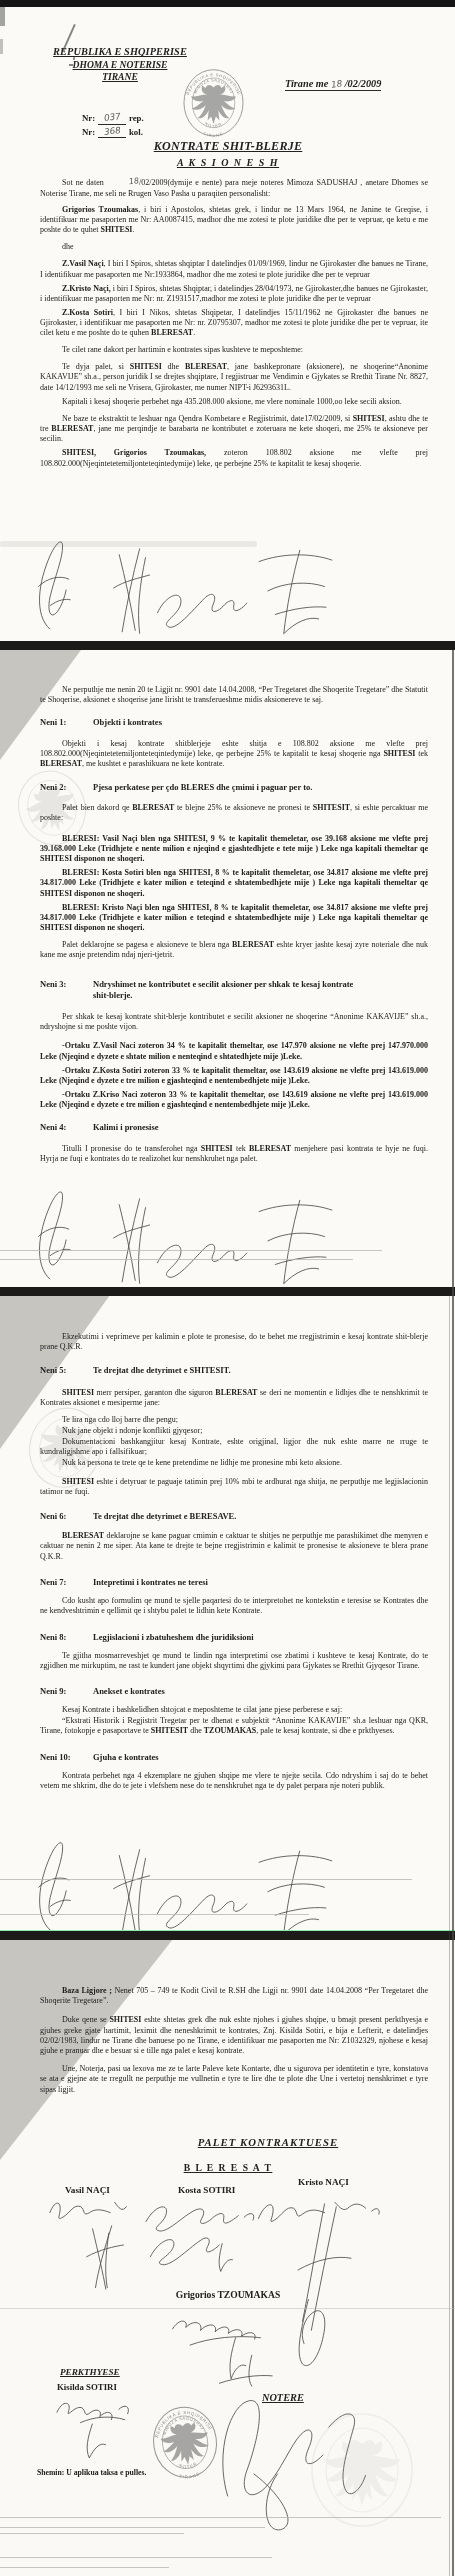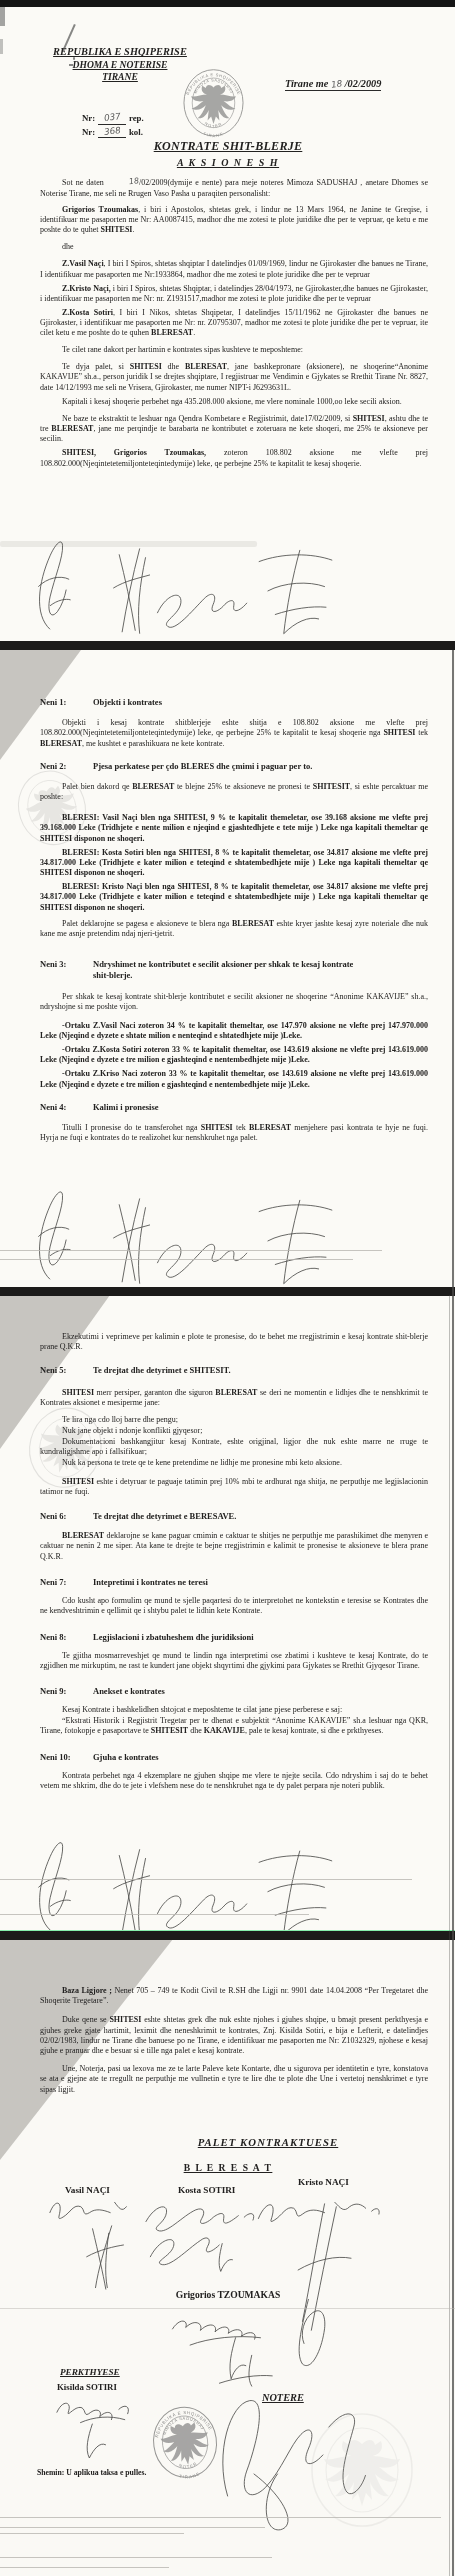--- a/index.html
+++ b/index.html
@@ -167,20 +167,21 @@
 
     <div class="stamp faint" style="left:16px;top:118px;transform:rotate(-18deg);">
       <svg width="74" height="82" viewBox="0 0 110 124">
         <ellipse class="ring" cx="55" cy="60" rx="50" ry="56" stroke-width="1.6"></ellipse>
         <ellipse class="ring" cx="55" cy="60" rx="36" ry="42" stroke-width="1.1"></ellipse>
         <path class="eagle" d="M55 34 C49 28 43 29 42 35 L36 31 C33 39 37 44 44 46 C34 46 24 51 17 49 C20 57 30 59 38 57 C30 63 24 69 18 69 C26 75 36 70 42 64 C38 74 34 82 28 86 C36 88 44 80 47 72 L45 90 L51 83 L55 96 L59 83 L65 90 L63 72 C66 80 74 88 82 86 C76 82 72 74 68 64 C74 70 84 75 92 69 C86 69 80 63 72 57 C80 59 90 57 93 49 C86 51 76 46 66 46 C73 44 77 39 74 31 L68 35 C67 29 61 28 55 34 Z"></path>
       </svg>
     </div>
 
     <div class="body-col" id="p2-body">
+      <p class="pp"><span>Ne perputhje me nenin 20 te Ligjit nr. 9901 date 14.04.2008,  “Per Tregetaret dhe Shoqerite Tregetare” dhe  Statutit te Shoqerise, aksionet e shoqerise jane lirisht te transferueshme midis aksionereve te saj.</span></p>
       <div class="neni" style="margin-top:11.8px">
         <span class="num">Neni 1:</span>
         <span class="ttl">Objekti i kontrates</span>
       </div>
       <p class="pp" style="margin-top:10.3px"><span>Objekti i kesaj kontrate shitblerjeje eshte shitja e 108.802 aksione me vlefte  prej 108.802.000(Njeqintetetemiljonteteqintedymije) leke, qe perbejne 25% te kapitalit te kesaj shoqerie nga </span><b>SHITESI</b><span> tek </span><b>BLERESAT</b><span>, me kushtet e parashikuara ne kete kontrate.</span></p>
       <div class="neni" style="margin-top:12.5px">
         <span class="num">Neni 2:</span>
         <span class="ttl">Pjesa perkatese per çdo BLERES dhe çmimi i paguar per to.</span>
       </div>
       <p class="pp" style="margin-top:9.6px"><span>Palet bien dakord qe </span><b>BLERESAT</b><span> te blejne 25% te aksioneve ne pronesi te </span><b>SHITESIT</b><span>, si eshte percaktuar me poshte:</span></p>
@@ -246,21 +247,21 @@
       <div class="neni" style="margin-top:16px">
         <span class="num">Neni 8:</span>
         <span class="ttl">Legjislacioni i zbatuheshem dhe juridiksioni</span>
       </div>
       <p class="pp" style="margin-top:8px"><span>Te gjitha mosmarreveshjet qe mund te lindin nga interpretimi ose zbatimi i kushteve te kesaj Kontrate, do te zgjidhen me mirkuptim, ne rast te kundert jane objekt shqyrtimi dhe gjykimi para Gjykates se Rrethit Gjyqesor Tirane.</span></p>
       <div class="neni" style="margin-top:14px">
         <span class="num">Neni 9:</span>
         <span class="ttl">Anekset e kontrates</span>
       </div>
       <p class="pp" style="margin-top:8px;margin-bottom:0.7px"><span>Kesaj Kontrate i bashkelidhen shtojcat e meposhteme te cilat jane pjese perberese e saj:</span></p>
-      <p class="pp"><span>“Ekstrati Historik i Regjistrit Tregetar per te dhenat e subjektit “Anonime KAKAVIJE” sh.a leshuar nga QKR, Tirane, fotokopje e pasaportave te </span><b>SHITESIT</b><span> dhe </span><b>KAKAVIJE</b><span>, pale te kesaj kontrate, si dhe e prkthyeses.</span></p>
+      <p class="pp"><span>“Ekstrati Historik i Regjistrit Tregetar per te dhenat e subjektit “Anonime KAKAVIJE” sh.a leshuar nga QKR, Tirane, fotokopje e pasaportave te </span><b>SHITESIT</b><span> dhe </span><b>TZOUMAKAS</b><span>, pale te kesaj kontrate, si dhe e prkthyeses.</span></p>
       <div class="neni" style="margin-top:15.4px">
         <span class="num">Neni 10:</span>
         <span class="ttl">Gjuha e kontrates</span>
       </div>
       <p class="pp" style="margin-top:8px"><span>Kontrata perbehet nga 4 ekzemplare ne gjuhen shqipe me vlere te njejte secila. Cdo ndryshim i saj do te behet vetem me shkrim, dhe do te jete i vlefshem nese do te nenshkruhet nga te dy palet perpara nje noteri publik.</span></p>
     </div>
 
     <div class="siggroup" style="top:541px;">
       <svg class="sigsvg" width="316" height="94" viewBox="0 0 430 128">
           <use href="#siggroup4"></use>

